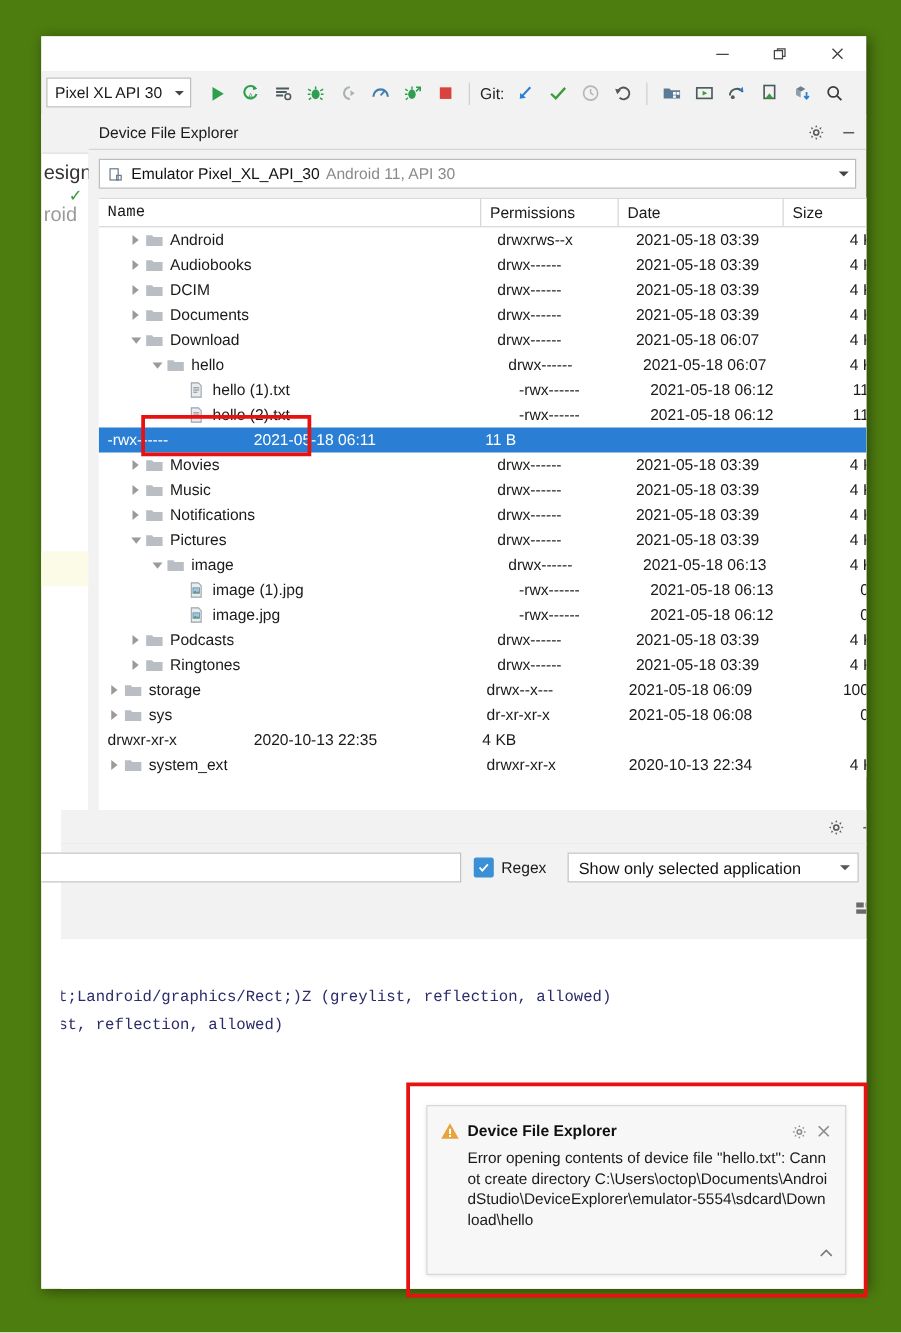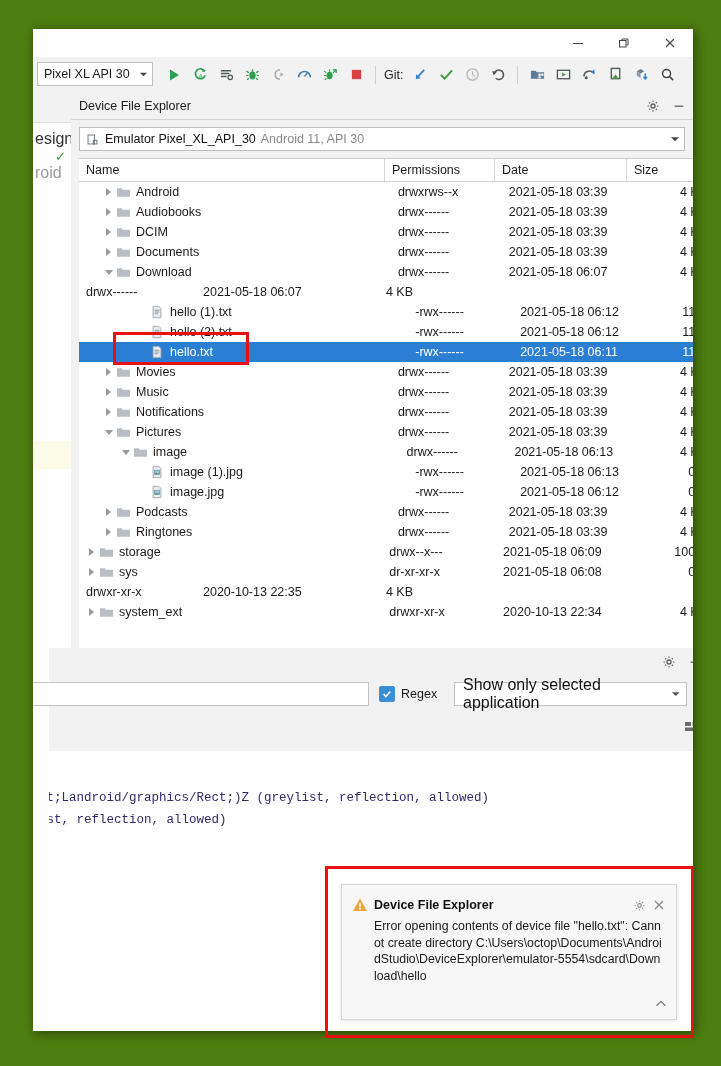--- a/index.html
+++ b/index.html
@@ -158,21 +158,21 @@
     border-bottom: 1px solid #d0d0d0;
     display: flex;
   }
   .th {
     font-size: 12.5px; color: #1a1a1a;
     display: flex; align-items: center;
     padding-left: 7px;
     border-right: 1px solid #d6d6d6;
     box-sizing: border-box;
   }
-  .th.c-name { width: 306px; }
+  .th.c-name { width: 306px; font-family: Liberation Mono, monospace; }
   .th.c-perm { width: 110px; }
   .th.c-date { width: 132px; }
   .th.c-size { width: 78px; border-right: none; }
 
   .tree-body { position: relative; background: #fff; }
   .row {
     position: relative; height: 20px;
     display: flex; align-items: center;
     font-size: 12.5px; color: #1a1a1a;
     white-space: nowrap;
@@ -256,21 +256,21 @@
   }
   .regex-label { font-size: 12.5px; color: #1a1a1a; }
   .app-select {
     position: absolute; left: 405px; top: 7px;
     width: 233px; height: 24px;
     background: #ffffff;
     border: 1px solid #c4c4c4;
     box-sizing: border-box;
     display: flex; align-items: center;
     padding: 0 5px 0 8px;
-    font-size: 16px; color: #111;
+    font-size: 13px; color: #111;
   }
   .app-select .spacer { flex: 1; }
 
   .logcat-subbar {
     position: absolute; left: 0; top: 65px;
     width: 660px; height: 38px;
     border-bottom: 1px solid #d6d6d6;
     background: #f2f2f2;
   }
   .grid-ico-wrap {
@@ -618,20 +618,31 @@
                     <path d="M1 3.5 H6 L7.2 5 H15 V12.5 H1 Z" fill="#b8bec4"></path>
                   </svg>
                 </span>
                 <span class="node-label">Download</span>
               </span>
               <span class="cell-perm">drwx------</span>
               <span class="cell-date">2021-05-18 06:07</span>
               <span class="cell-size">4 KB</span>
             </div>
             <div class="row">
+              <span class="cell-name" style="padding-left:40px">
+                <span class="twisty">
+                  <span class="tri-down"></span>
+                </span>
+                <span class="node-ico">
+                  <svg width="15" height="15" viewBox="0 0 16 16">
+                    <path d="M1 3.5 H6 L7.2 5 H15 V12.5 H1 Z" fill="#b8bec4"></path>
+                  </svg>
+                </span>
+                <span class="node-label">hello</span>
+              </span>
               <span class="cell-perm">drwx------</span>
               <span class="cell-date">2021-05-18 06:07</span>
               <span class="cell-size">4 KB</span>
             </div>
             <div class="row">
               <span class="cell-name" style="padding-left:57px">
                 <span class="twisty empty"></span>
                 <span class="node-ico">
                   <svg width="14" height="14" viewBox="0 0 16 16">
                     <path d="M3.5 1.5 H10 L12.5 4 V14.5 H3.5 Z" fill="#e9ecef" stroke="#9aa2ab" stroke-width="1"></path>
@@ -653,30 +664,20 @@
                     <path d="M5.3 6 H10.7 M5.3 8 H10.7 M5.3 10 H9" stroke="#7a828b" stroke-width="0.9"></path>
                   </svg>
                 </span>
                 <span class="node-label">hello (2).txt</span>
               </span>
               <span class="cell-perm">-rwx------</span>
               <span class="cell-date">2021-05-18 06:12</span>
               <span class="cell-size">11 B</span>
             </div>
             <div class="row selected">
-              <span class="cell-name" style="padding-left:57px">
-                <span class="twisty empty"></span>
-                <span class="node-ico">
-                  <svg width="14" height="14" viewBox="0 0 16 16">
-                    <path d="M3.5 1.5 H10 L12.5 4 V14.5 H3.5 Z" fill="#e9ecef" stroke="#9aa2ab" stroke-width="1"></path>
-                    <path d="M5.3 6 H10.7 M5.3 8 H10.7 M5.3 10 H9" stroke="#7a828b" stroke-width="0.9"></path>
-                  </svg>
-                </span>
-                <span class="node-label">hello.txt</span>
-              </span>
               <span class="cell-perm">-rwx------</span>
               <span class="cell-date">2021-05-18 06:11</span>
               <span class="cell-size">11 B</span>
             </div>
             <div class="row">
               <span class="cell-name" style="padding-left:23px">
                 <span class="twisty">
                   <span class="tri-right"></span>
                 </span>
                 <span class="node-ico">

